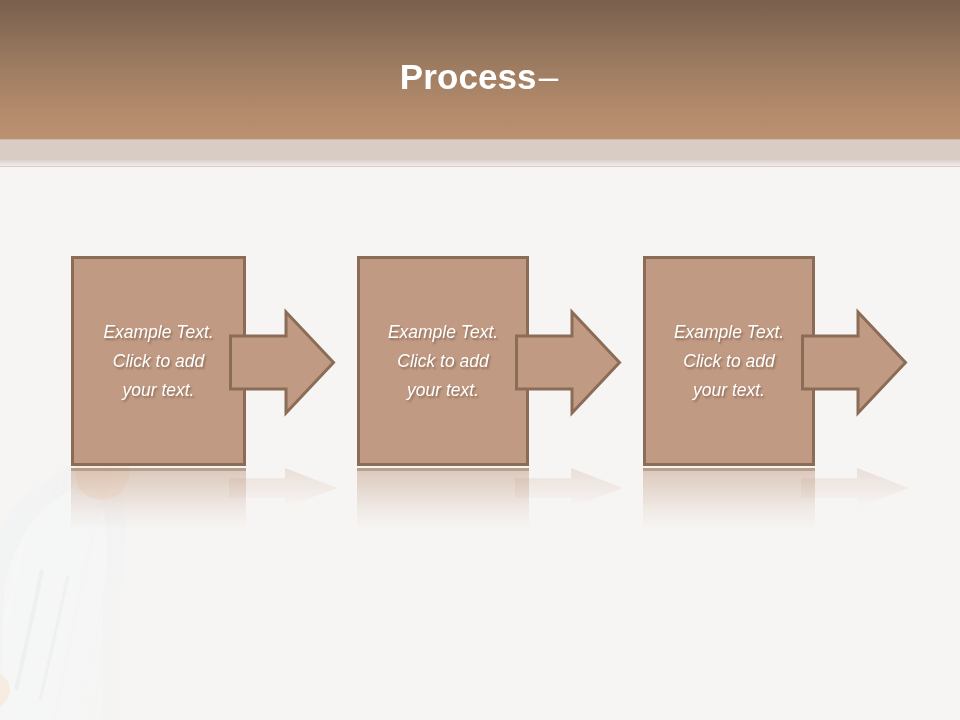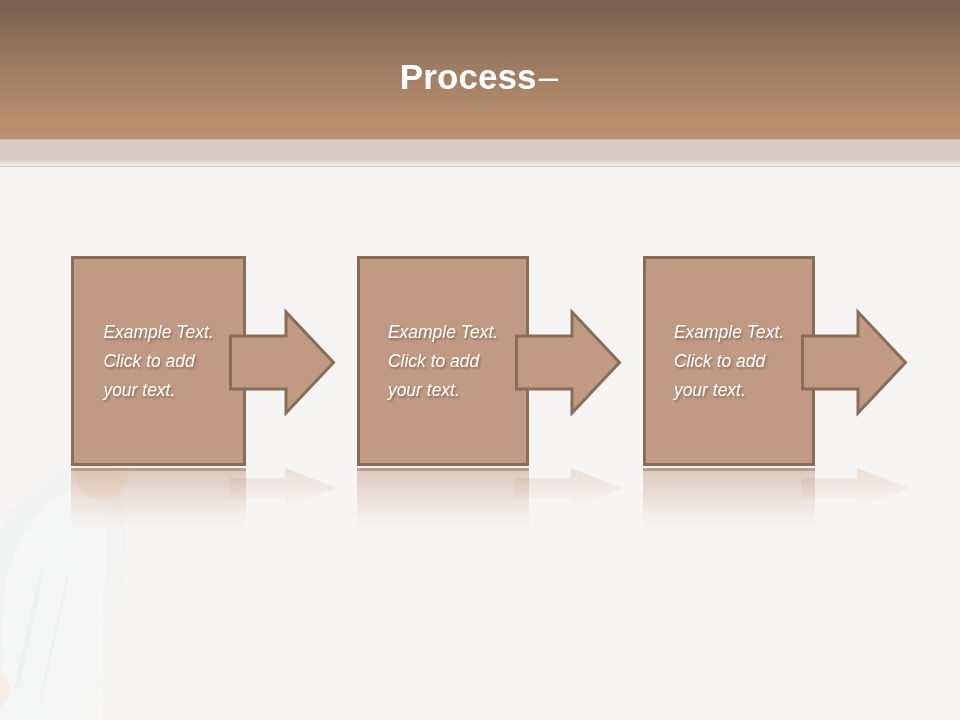--- a/index.html
+++ b/index.html
@@ -108,20 +108,21 @@
     border: 3px solid #8b6c56;
     display: flex;
     align-items: center;
     justify-content: center;
   }
   .node-text {
     color: #ffffff;
     font-style: italic;
     font-size: 17.5px;
     line-height: 29px;
+    text-align: center;
     text-shadow: 1.5px 1.5px 2px rgba(90, 60, 40, 0.45);
     white-space: pre-line;
     padding: 0 6px;
   }
 
   .node-1 { left: 71px;  width: 175px; }
   .node-2 { left: 357px; width: 172px; }
   .node-3 { left: 643px; width: 172px; }
 
   

